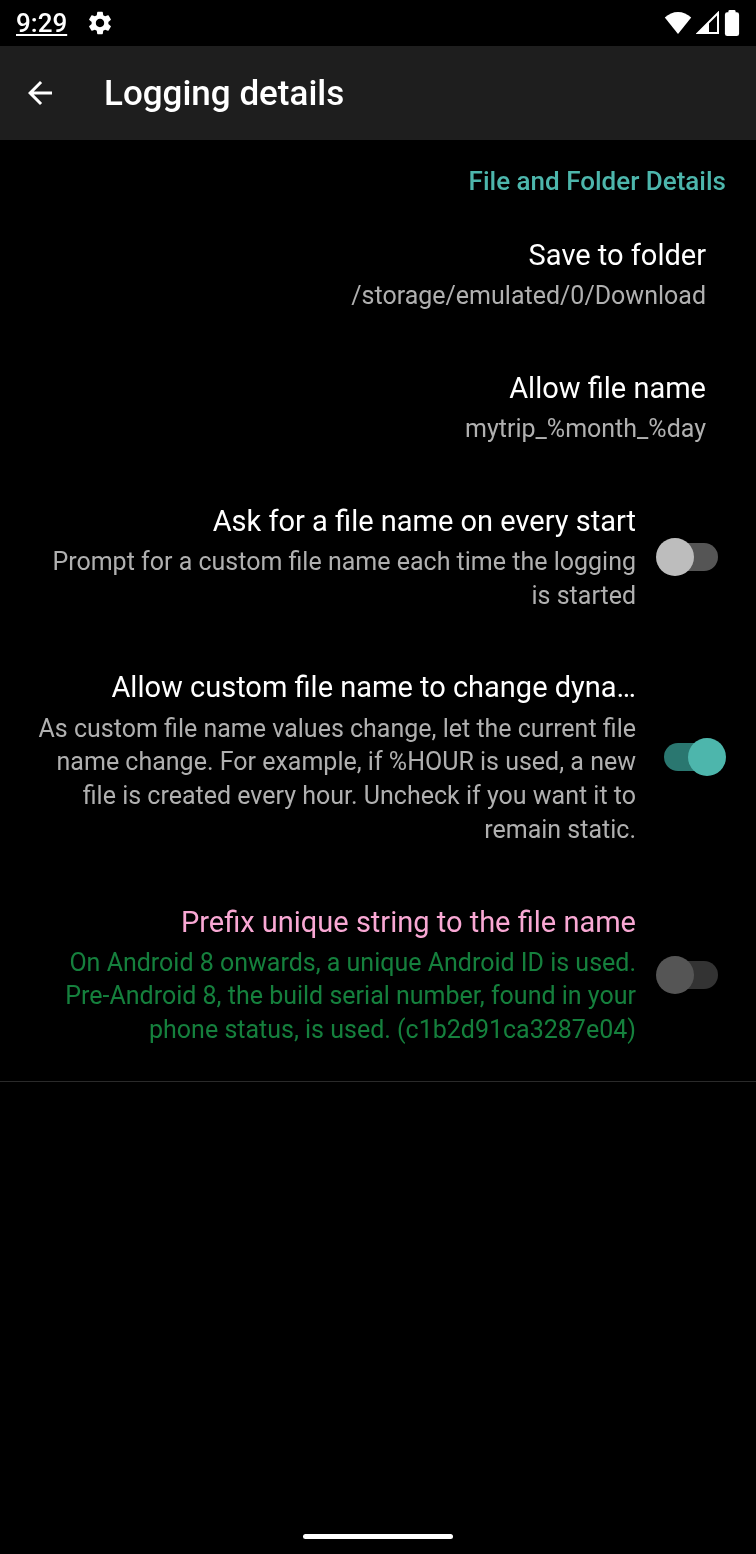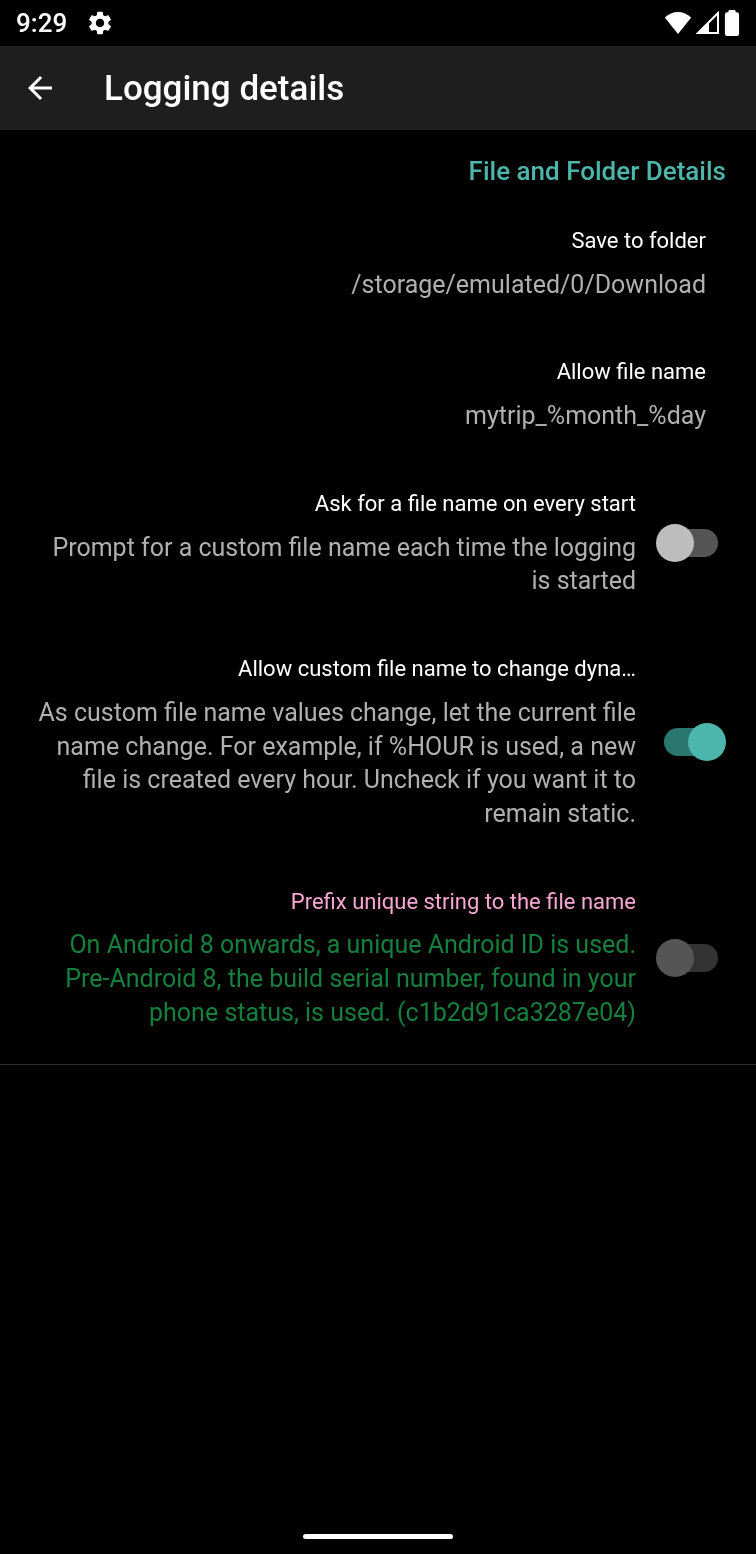--- a/index.html
+++ b/index.html
@@ -23,34 +23,35 @@
       background: #000000;
       display: flex;
       align-items: center;
       justify-content: space-between;
       padding: 0 16px;
     }
     .status-left {
       display: flex;
       align-items: center;
       gap: 19px;
+      text-decoration: underline;
     }
     .status-time {
       font-size: 26px;
       font-weight: 500;
       color: #ffffff;
     }
     .status-right {
       display: flex;
       align-items: center;
       gap: 4px;
     }
     
     .app-bar {
-      height: 84px;
+      height: 94px;
       background: #1e1e1e;
       display: flex;
       align-items: center;
       padding: 0 16px;
     }
     .back-arrow {
       width: 48px;
       height: 48px;
       display: flex;
       align-items: center;
@@ -77,32 +78,32 @@
       padding: 28px 30px;
       display: flex;
       align-items: center;
     }
     .setting-text {
       flex: 1;
       min-width: 0;
       padding-right: 20px;
     }
     .setting-title {
-      font-size: 22px;
+      font-size: 29px;
       color: #ffffff;
       line-height: 1.35;
       overflow: hidden;
       text-overflow: ellipsis;
       white-space: nowrap;
     }
     .setting-summary {
       font-size: 25px;
       color: #b0b0b0;
       line-height: 1.35;
-      margin-top: 12px;
+      margin-top: 4px;
     }
     .setting-item.disabled .setting-title {
       color: #f9a8d4;
     }
     .setting-item.disabled .setting-summary {
       color: #15803d;
     }
     .toggle {
       width: 70px;
       height: 40px;

